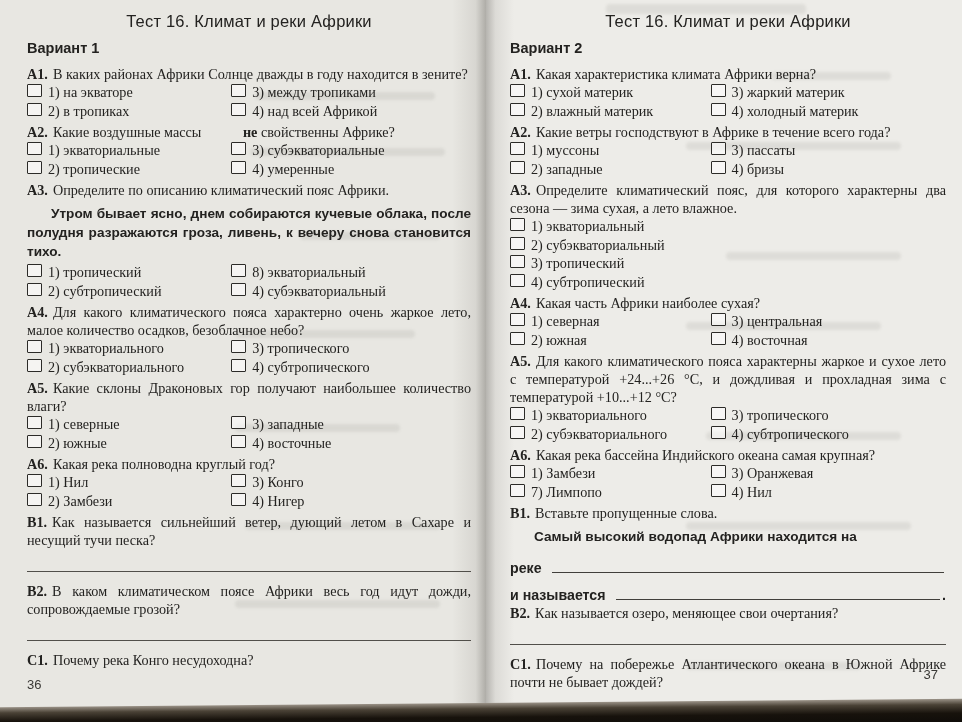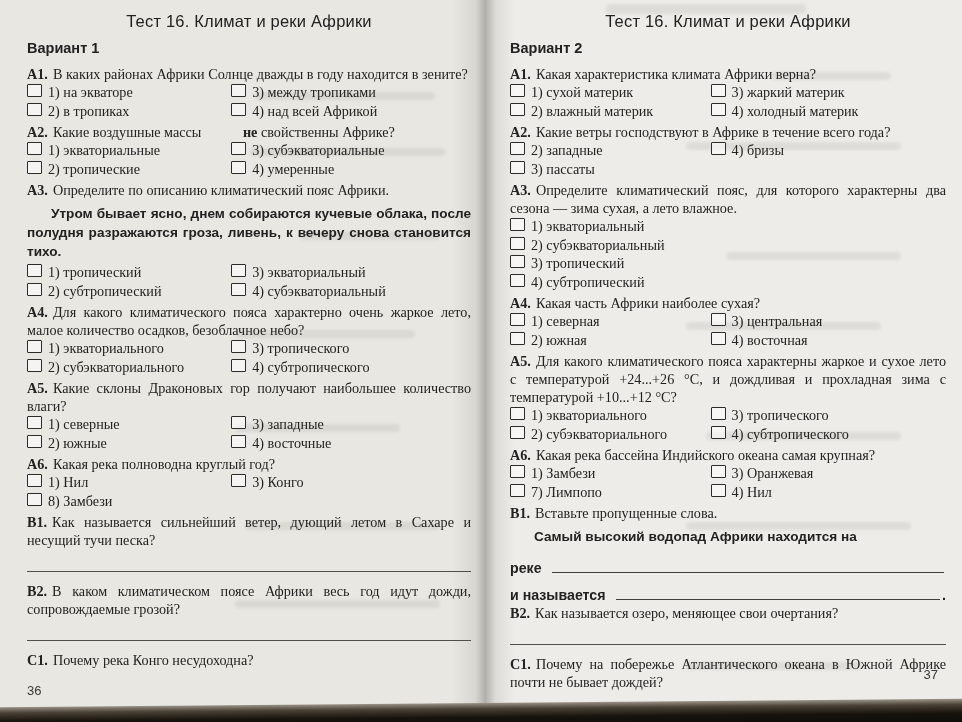--- a/index.html
+++ b/index.html
@@ -31,21 +31,21 @@
   .opt{display:flex;align-items:flex-start;height:18.5px;font-size:14.2px;}
   .checkbox{display:inline-block;width:13px;height:11px;border:1.4px solid #2c2b28;
           border-radius:1px;background:rgba(255,255,255,.55);margin-right:6px;flex:0 0 auto;}
   .answer-rule{border-bottom:1.3px solid #514f4a;margin:22px 0 10px;height:0;}
   .fill-line{display:flex;align-items:flex-end;height:27px;font-family:"Liberation Sans",sans-serif;
           font-weight:bold;font-size:14.2px;text-align:right;}
   .fill-rule{flex:1 1 auto;border-bottom:1.2px solid #413f3b;margin:0 2px 3px 10px;height:0;}
   .fill-suffix{margin-bottom:0;}
   .page-number{position:absolute;font-family:"Liberation Sans",sans-serif;font-size:13px;
           color:#3a3936;z-index:3;}
-  .page.left .page-number{left:27px;bottom:14px;}
+  .page.left .page-number{left:27px;bottom:20px;}
   .page.right .page-number{right:24px;bottom:30px;}
   .ghosts i{position:absolute;height:8px;background:#82817а;background-color:#82817a;opacity:.14;
           filter:blur(1.8px);border-radius:4px;display:block;z-index:1;}
 </style>
 </head>
 <body>
 
 <div class="screen">
 
   <div class="page left">
@@ -110,21 +110,21 @@
             <div class="opt">
               <span class="checkbox"></span>
               <span class="opt-text">1) тропический</span>
             </div>
             <div class="opt">
               <span class="checkbox"></span>
               <span class="opt-text">2) субтропический</span>
             </div>
             <div class="opt">
               <span class="checkbox"></span>
-              <span class="opt-text">3) экваториальный</span>
+              <span class="opt-text">8) экваториальный</span>
             </div>
             <div class="opt">
               <span class="checkbox"></span>
               <span class="opt-text">4) субэкваториальный</span>
             </div>
           </div>
         </div>
         <div class="question">
           <p class="q-text"><span class="q-label">А4.</span><span>Для какого климатического пояса характерно очень жаркое лето, малое количество осадков, безоблачное небо?</span></p>
           <div class="opts two-col">
@@ -169,25 +169,29 @@
         </div>
         <div class="question">
           <p class="q-text"><span class="q-label">А6.</span><span>Какая река полноводна круглый год?</span></p>
           <div class="opts two-col">
             <div class="opt">
               <span class="checkbox"></span>
               <span class="opt-text">1) Нил</span>
             </div>
             <div class="opt">
               <span class="checkbox"></span>
-              <span class="opt-text">8) Замбези</span>
+              <span class="opt-text">2) Замбези</span>
             </div>
             <div class="opt">
               <span class="checkbox"></span>
               <span class="opt-text">3) Конго</span>
+            </div>
+            <div class="opt">
+              <span class="checkbox"></span>
+              <span class="opt-text">4) Нигер</span>
             </div>
           </div>
         </div>
         <div class="question">
           <p class="q-text"><span class="q-label">В1.</span><span>Как называется сильнейший ветер, дующий летом в Сахаре и несущий тучи песка?</span></p>
           <div class="answer-rule"></div>
         </div>
         <div class="question">
           <p class="q-text"><span class="q-label">В2.</span><span>В каком климатическом поясе Африки весь год идут дожди, сопровождаемые грозой?</span></p>
           <div class="answer-rule"></div>
@@ -232,20 +236,24 @@
               <span class="checkbox"></span>
               <span class="opt-text">4) холодный материк</span>
             </div>
           </div>
         </div>
         <div class="question">
           <p class="q-text"><span class="q-label">А2.</span><span>Какие ветры господствуют в Африке в течение всего года?</span></p>
           <div class="opts two-col">
             <div class="opt">
               <span class="checkbox"></span>
+              <span class="opt-text">1) муссоны</span>
+            </div>
+            <div class="opt">
+              <span class="checkbox"></span>
               <span class="opt-text">2) западные</span>
             </div>
             <div class="opt">
               <span class="checkbox"></span>
               <span class="opt-text">3) пассаты</span>
             </div>
             <div class="opt">
               <span class="checkbox"></span>
               <span class="opt-text">4) бризы</span>
             </div>

